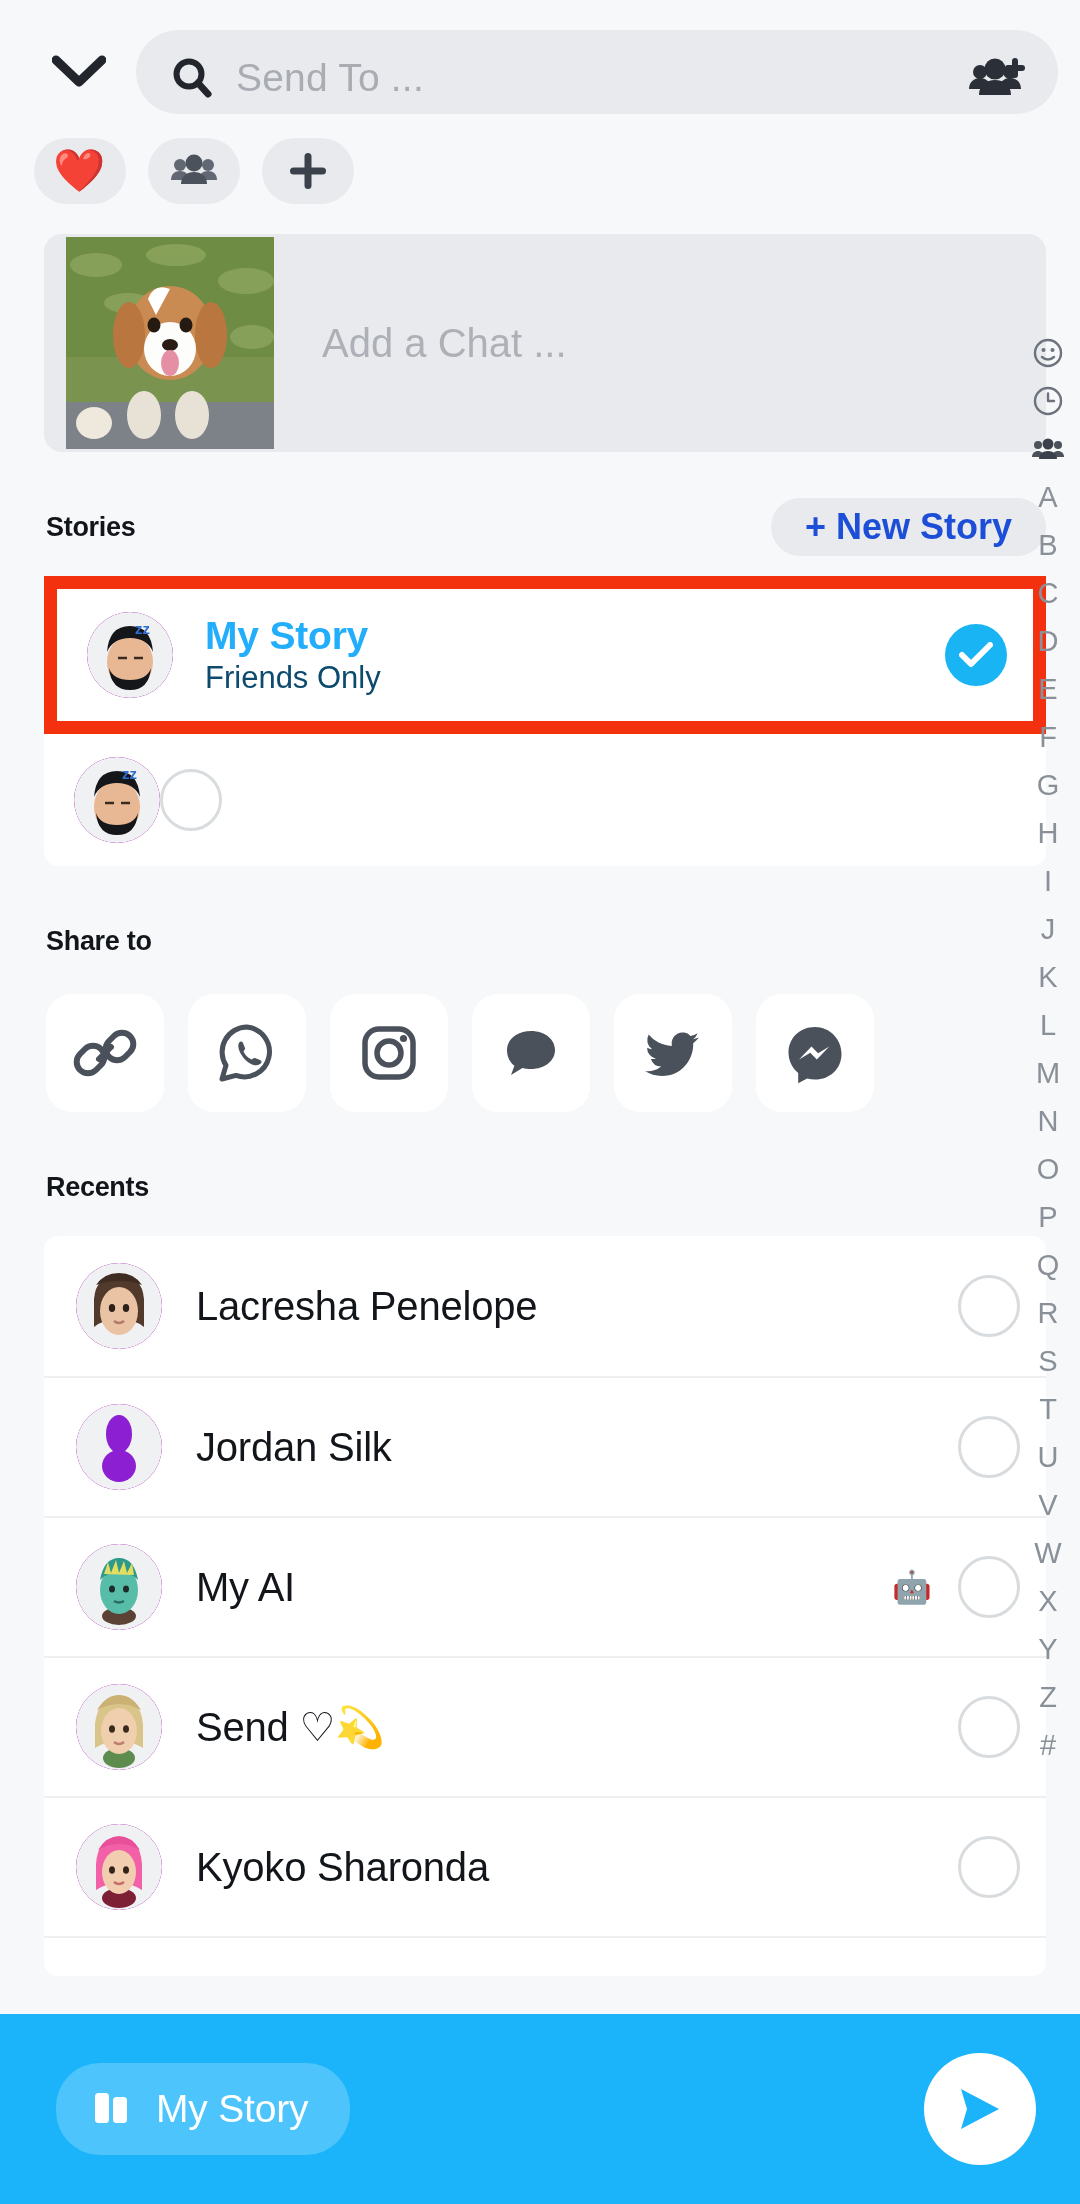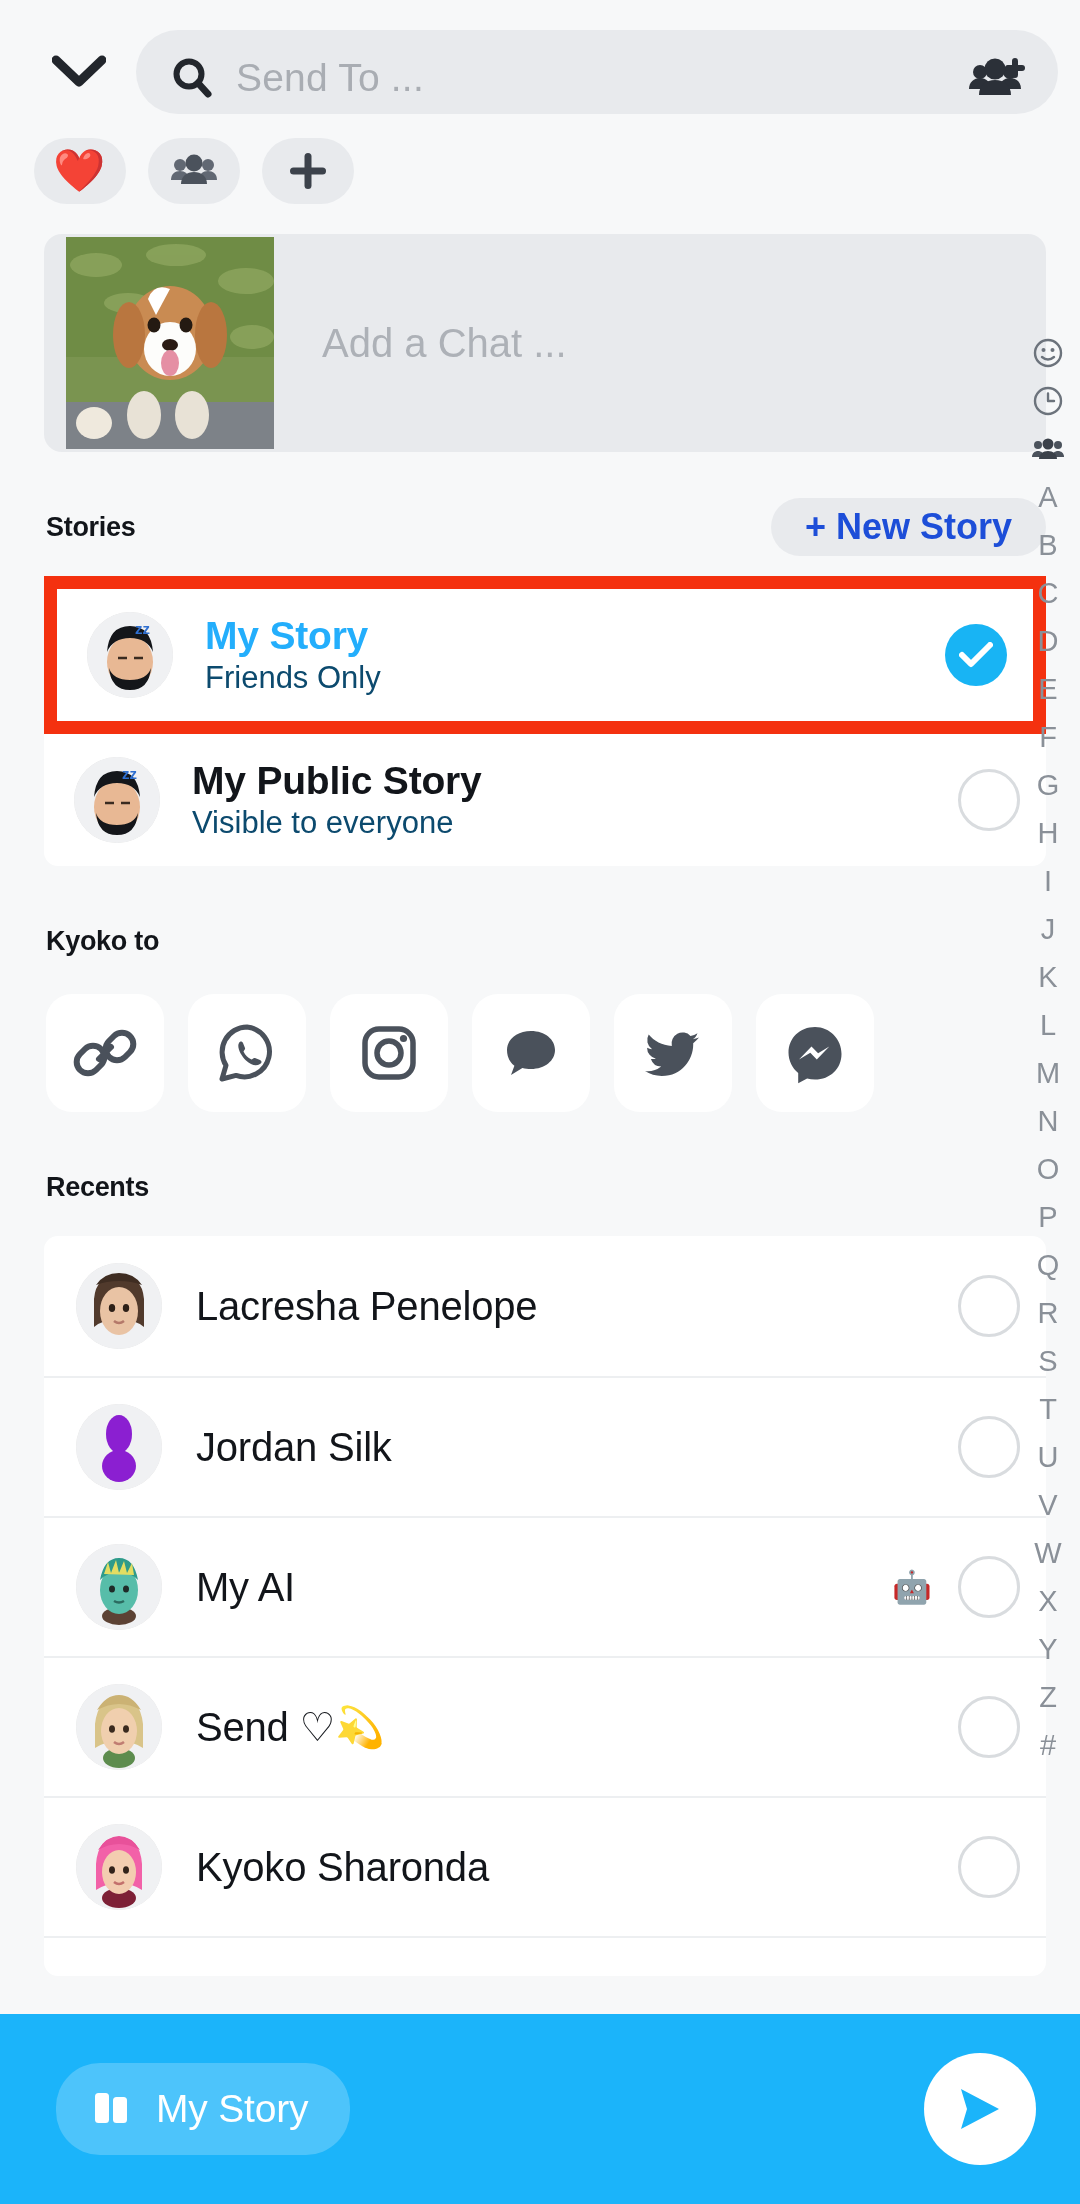--- a/index.html
+++ b/index.html
@@ -46,21 +46,21 @@
   .newstory-btn {
     background:#E8EAED; border-radius:38px; height:58px; padding:0 34px;
     display:flex; align-items:center; font-size:36px; font-weight:bold; color:#1d4ed8;
   }
 
   
   .stories-wrap { margin:10px 34px 0 44px; }
   .highlight-box { border:13px solid #F4310F; background:#fff; }
   .story-card { background:#fff; border-radius:14px; overflow:hidden; }
   .story-row { display:flex; align-items:center; height:132px; padding:0 26px 0 30px; background:#fff; }
-  .avatar { width:86px; height:86px; border-radius:50%; background:#e5e5e5; flex:0 0 auto; position:relative; overflow:hidden; }
+  .avatar { width:86px; height:86px; border-radius:50%; background:#a21caf; flex:0 0 auto; position:relative; overflow:hidden; }
   .story-texts { margin-left:32px; flex:1; }
   .story-title { font-size:39px; font-weight:bold; color:#12151A; line-height:1.12; letter-spacing:-.2px; }
   .story-title.blue { color:#23AEFC; }
   .story-sub { font-size:31px; color:#0c4a6e; margin-top:3px; }
   .radio { width:62px; height:62px; border-radius:50%; border:3px solid #D9DCDF; flex:0 0 auto; }
   .radio.checked { border:none; background:#18B4F4; display:flex; align-items:center; justify-content:center; }
 
   
   .share-row { display:flex; gap:24px; padding:0 34px 0 46px; margin-top:14px; }
   .share-btn {
@@ -220,31 +220,27 @@
           <svg width="86" height="86" viewBox="0 0 86 86">
             <circle cx="43" cy="43" r="43" fill="#F0F1F3"></circle>
             <ellipse cx="43" cy="50" rx="23" ry="27" fill="#e8b894"></ellipse>
             <path d="M20 40 q2 -26 23 -26 q21 0 23 26 q-6 -14 -23 -14 q-17 0 -23 14z" fill="#14161a"></path>
             <path d="M22 56 q2 22 21 22 q19 0 21 -22 q-4 12 -21 12 q-17 0 -21 -12z" fill="#14161a"></path>
             <line x1="31" y1="46" x2="40" y2="46" stroke="#3a2b20" stroke-width="2.5"></line>
             <line x1="47" y1="46" x2="56" y2="46" stroke="#3a2b20" stroke-width="2.5"></line>
             <text x="48" y="22" font-size="15" fill="#2f6fd0" font-family="'Liberation Sans',sans-serif" font-weight="bold">zz</text>
           </svg>
         </div>
-        <div class="story-texts">
-          <div class="story-title">My Public Story</div>
-          <div class="story-sub">Visible to everyone</div>
-        </div>
         <div class="radio"></div>
       </div>
     </div>
   </div>
 
   <div class="sec-head">
-    <div class="sec-title">Kyoko to</div>
+    <div class="sec-title">Share to</div>
   </div>
   <div class="share-row">
     <div class="share-btn">
       <svg width="64" height="64" viewBox="0 0 64 64">
         <path d="M26 38 L38 26" stroke="#4A515B" stroke-width="6" stroke-linecap="round"></path>
         <path d="M36 20 l5 -5 a11 11 0 0 1 16 16 l-5 5 a11 11 0 0 1 -16 -16" stroke="#4A515B" stroke-width="6" fill="none" stroke-linecap="round"></path>
         <path d="M28 44 l-5 5 a11 11 0 0 1 -16 -16 l5 -5 a11 11 0 0 1 16 16" stroke="#4A515B" stroke-width="6" fill="none" stroke-linecap="round"></path>
       </svg>
     </div>
     <div class="share-btn">

